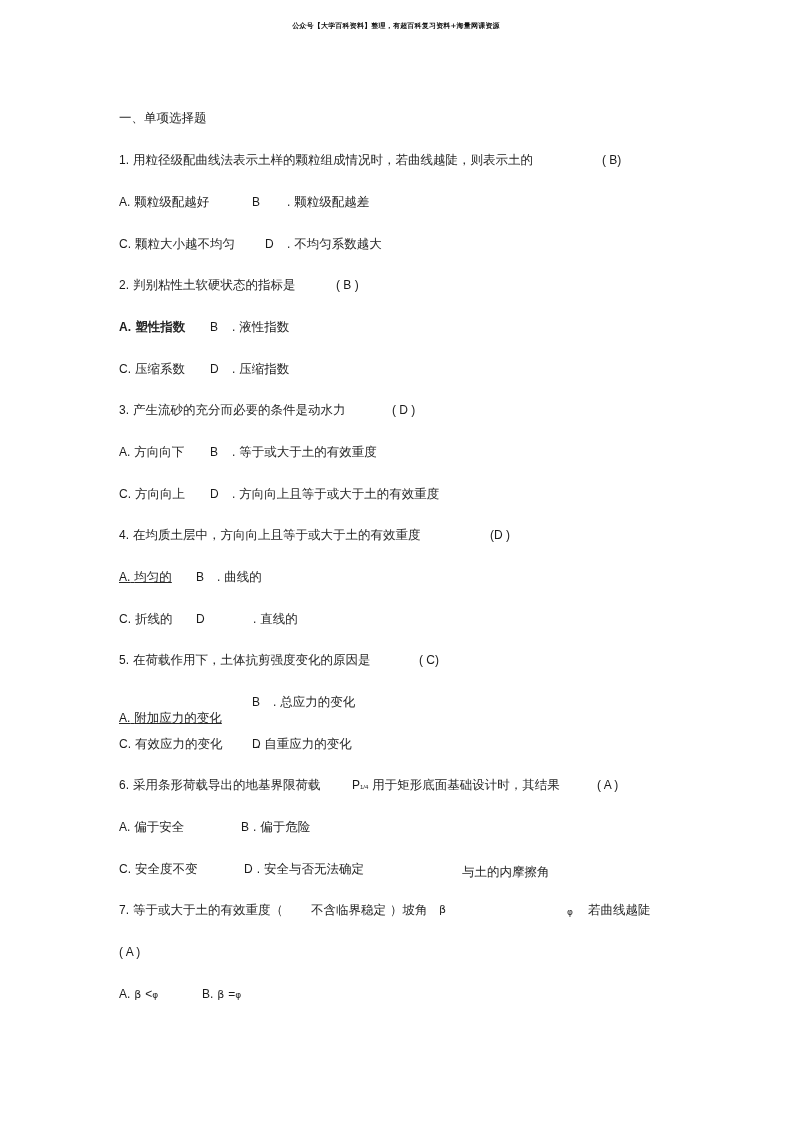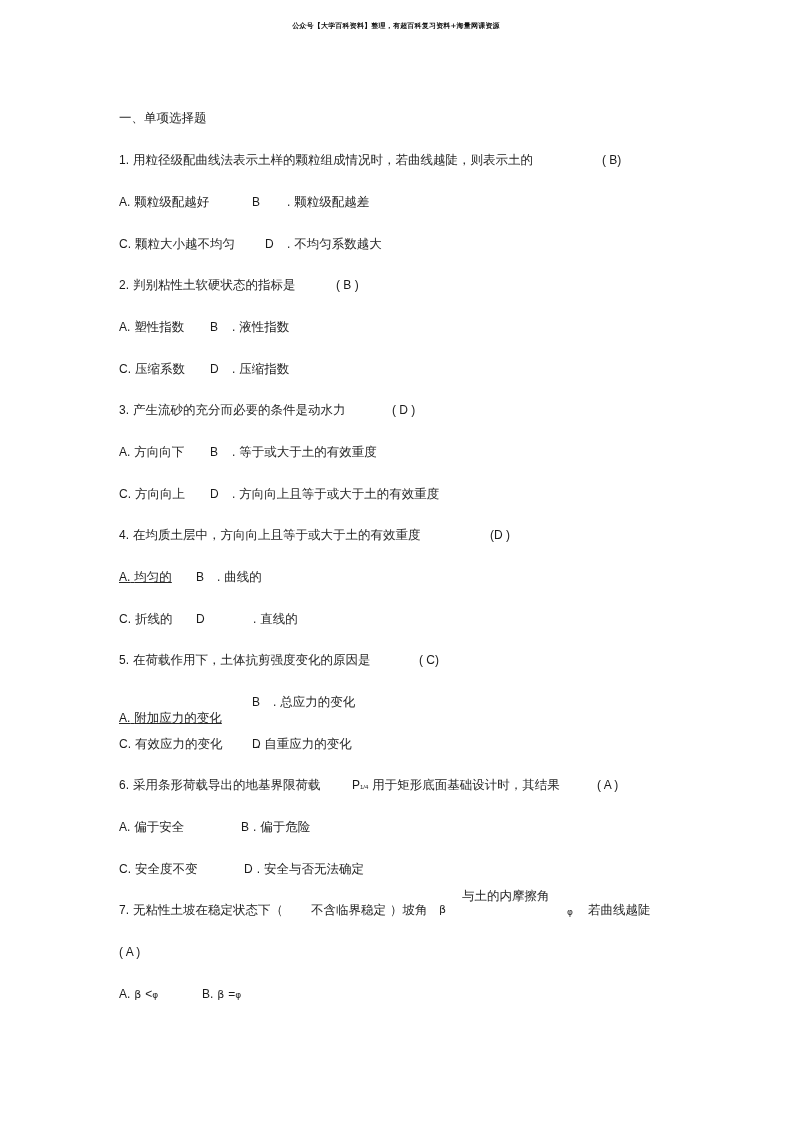--- a/index.html
+++ b/index.html
@@ -94,21 +94,21 @@
     </div>
   </div>
 
   <div>
     <div class="line" style="top:277px;">
       <span class="lat">2.</span>
       <span>判别粘性土软硬状态的指标是</span>
     </div>
     <div class="line lat" style="top:277px; left:336px;">( B )</div>
 
-    <div class="line" style="top:319px;">
+    <div class="line" style="top:319px;font-weight:bold;">
       <span class="lat">A.</span>
       <span>塑性指数</span>
     </div>
     <div class="line" style="top:319px; left:210px;">
       <span class="lat">B</span>
     </div>
     <div class="line" style="top:319px; left:232px;">
       <span class="lat">.</span>
       <span>液性指数</span>
     </div>
@@ -250,26 +250,26 @@
     <div class="line" style="top:861px; left:244px;">
       <span class="lat">D</span>
       <span class="lat">.</span>
       <span>安全与否无法确定</span>
     </div>
   </div>
 
   <div>
     <div class="line" style="top:902px;">
       <span class="lat">7.</span>
-      <span>无粘性土坡在稳定状态下（</span>
+      <span>等于或大于土的有效重度（</span>
     </div>
     <div class="line" style="top:902px; left:311px;">不含临界稳定</div>
     <div class="line" style="top:902px; left:390px;">）坡角</div>
     <div class="line greek" style="top:902px; left:439px;">β</div>
-    <div class="line" style="top:888px; left:462px;">与土的内摩擦角</div>
+    <div class="line" style="top:864px; left:462px;">与土的内摩擦角</div>
     <div class="line greek-small" style="top:904px; left:567px;">φ</div>
     <div class="line" style="top:902px; left:588px;">若曲线越陡</div>
 
     <div class="line lat" style="top:944px;">( A )</div>
 
     <div class="line" style="top:986px;">
       <span class="lat">A.</span>
       <span class="greek">β</span>
       <span class="lat">&lt;</span><span class="greek-small">φ</span>
     </div>

